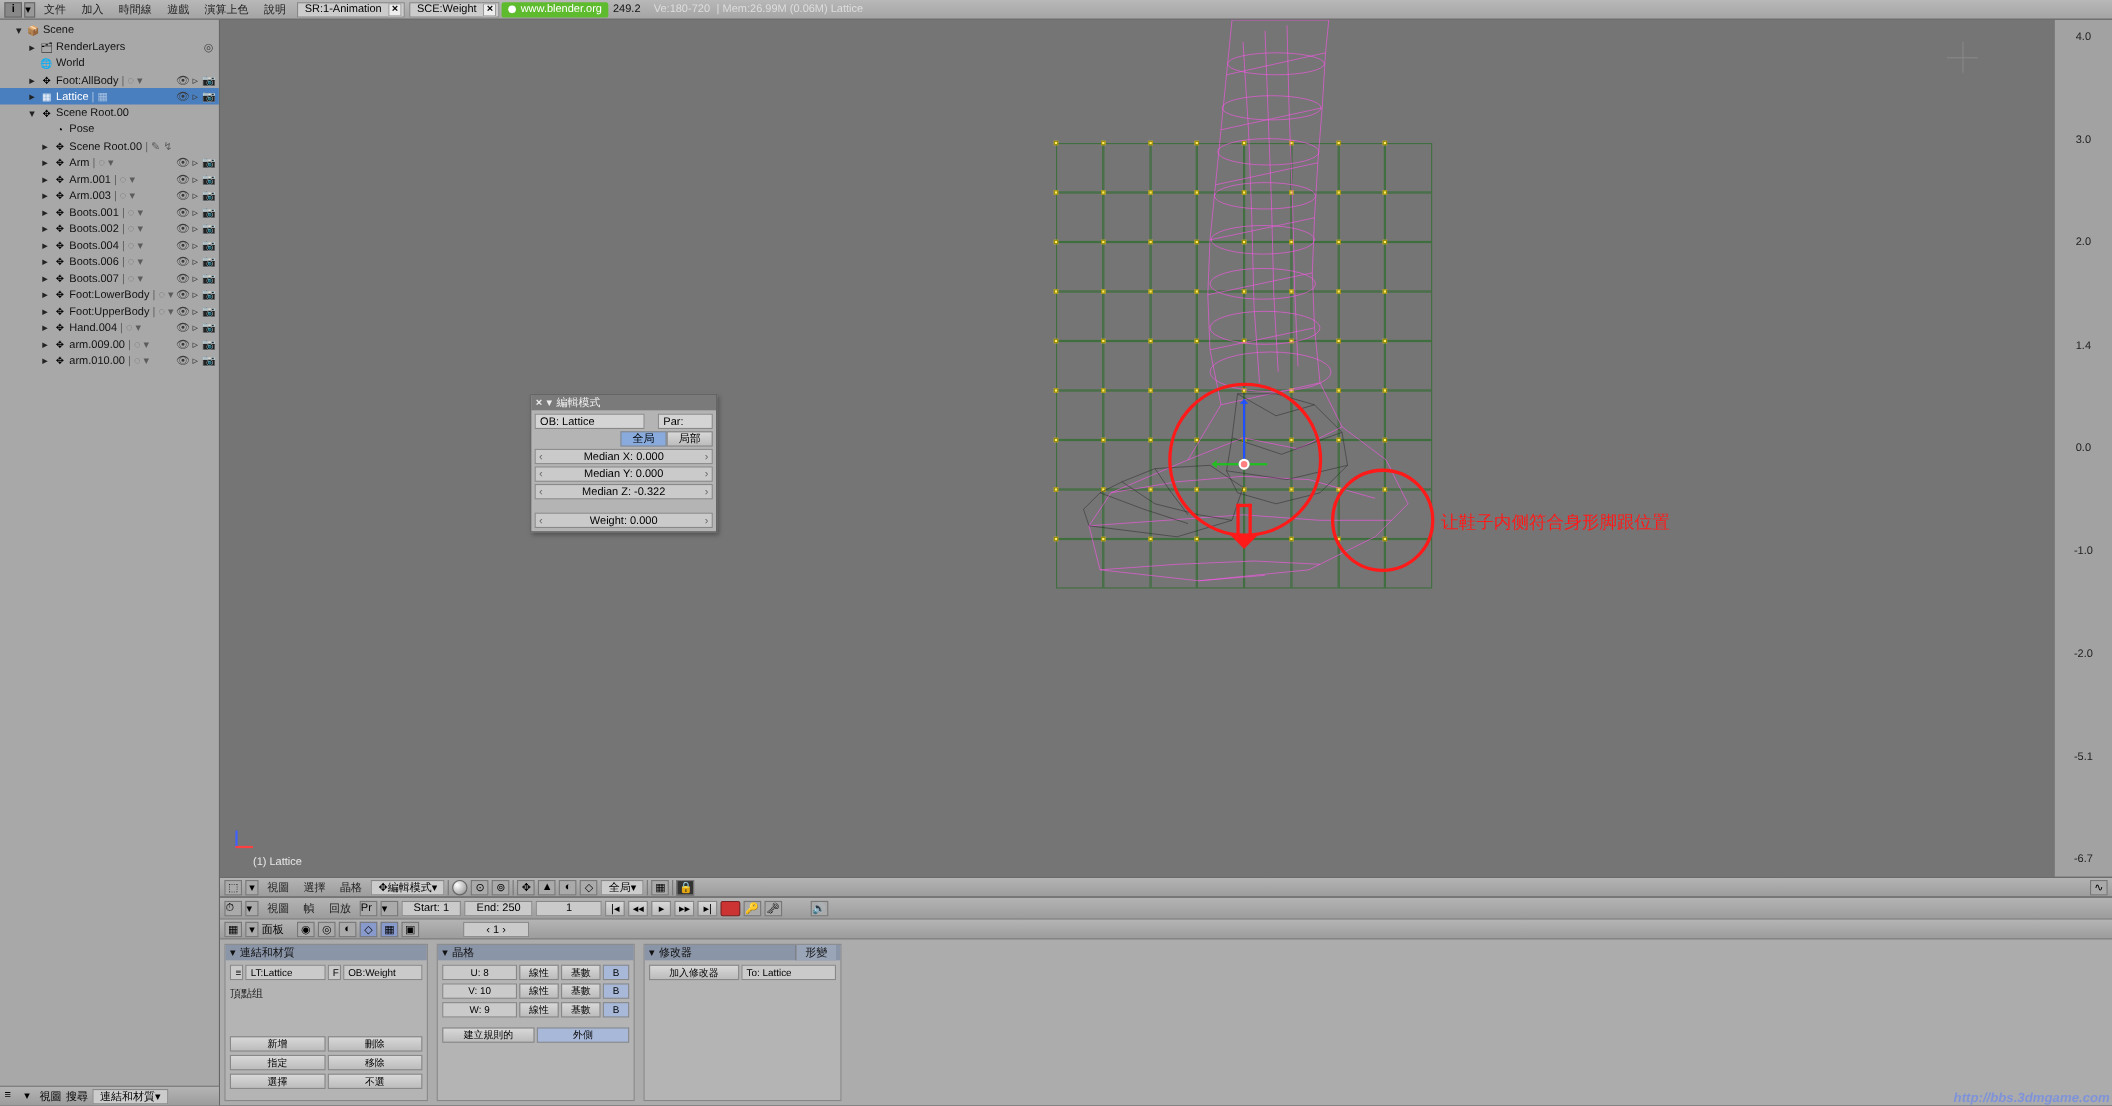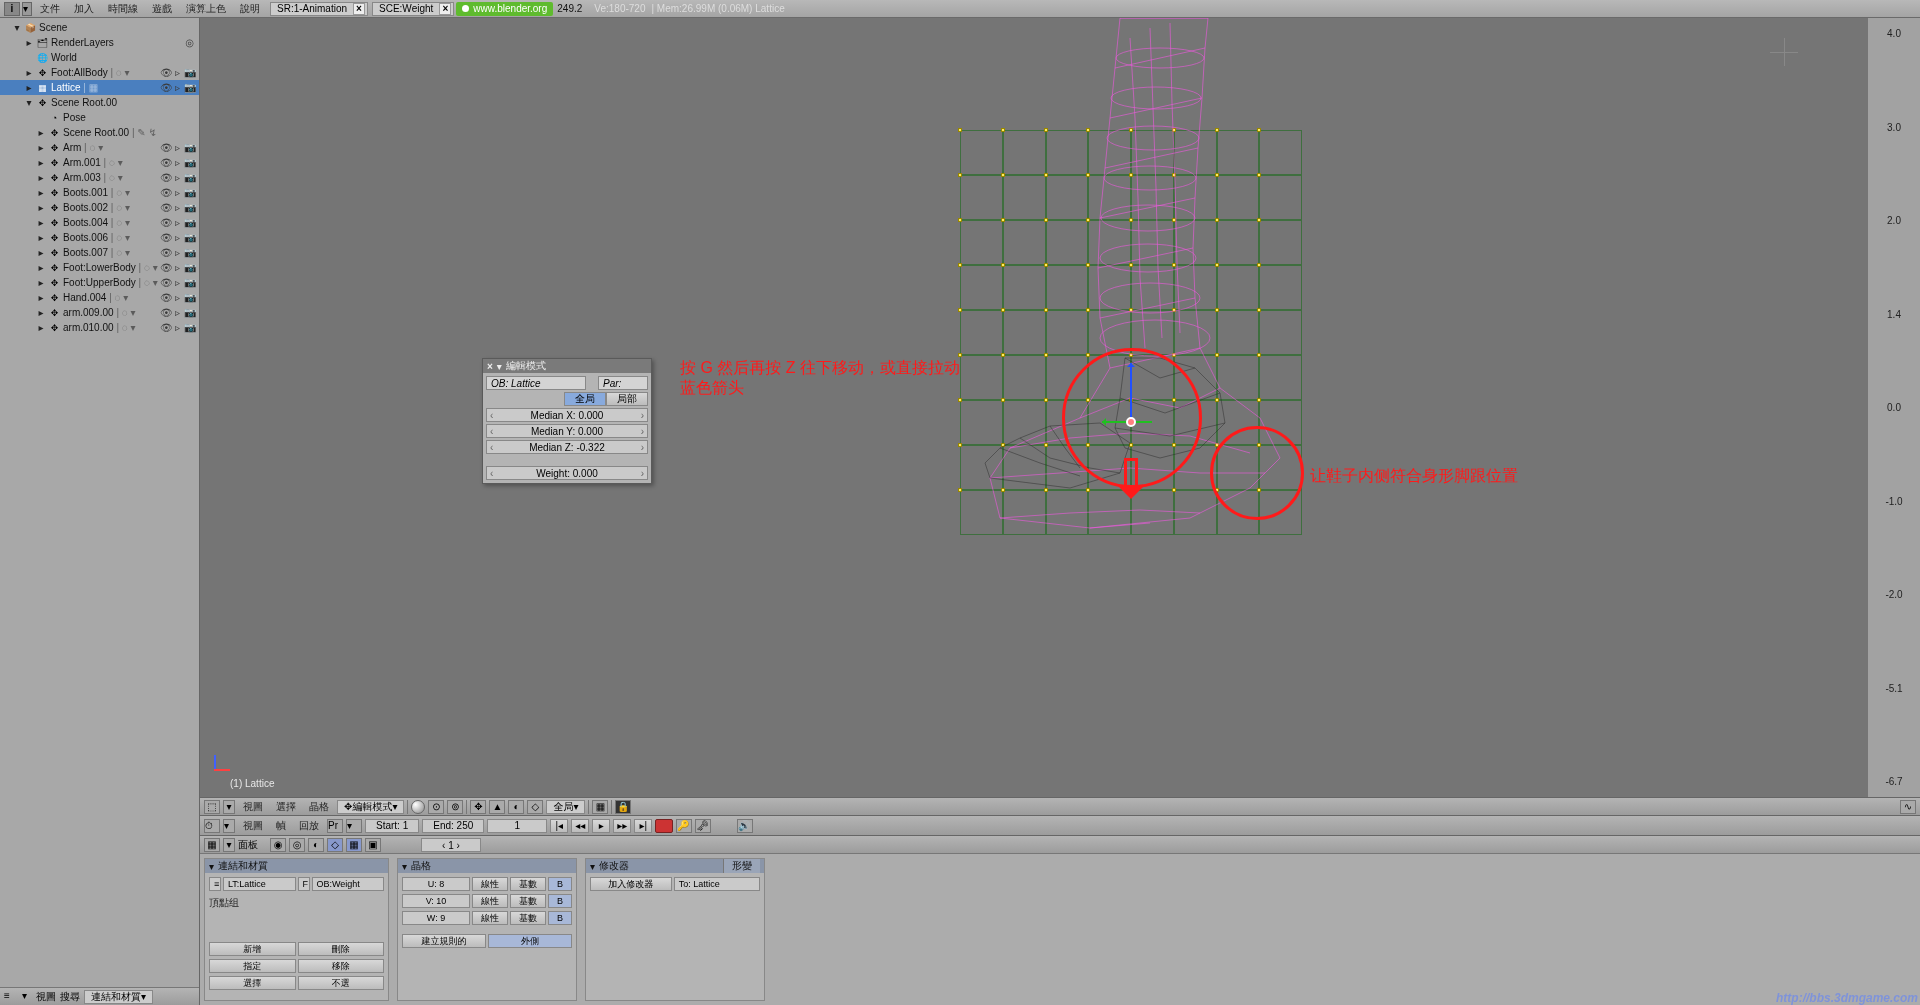--- a/index.html
+++ b/index.html
@@ -66,21 +66,21 @@
 .redarrow { position: absolute; left: 918px; top: 440px; width: 26px; height: 48px; }
 .redarrow .shaft { width: 14px; height: 28px; border: 3px solid #ff1a1a; border-bottom: none; margin: 0 auto; }
 .redarrow .head { width: 0; height: 0; border: 13px solid transparent; border-top-color: #ff1a1a; margin: 0 auto; }
 .redtext { position: absolute; color: #ff1a1a; font-size: 16px; font-family: "Microsoft YaHei", sans-serif; line-height: 20px; }
 
 
 .n-panel { position: absolute; left: 282px; top: 340px; width: 170px; background: #b4b4b4; border: 1px solid #5a5a5a; box-shadow: 2px 2px 4px rgba(0,0,0,0.3); }
 .n-panel .hdr { background: #7a7a7a; height: 14px; display: flex; align-items: center; padding: 0 4px; gap: 4px; color: #eee; }
 .n-panel .hdr .x { font-weight: bold; }
 .n-panel .body { padding: 3px; display: flex; flex-direction: column; gap: 2px; }
-.n-panel .rowp { display: flex; gap: 12px; font-style: italic; }
+.n-panel .rowp { display: flex; gap: 12px; }
 .n-panel .fld { flex: 1; background: #d4d4d4; border: 1px solid #888; height: 14px; display: flex; align-items: center; padding: 0 4px; }
 .n-panel .btns { display: flex; gap: 0; justify-content: flex-end; }
 .n-panel .btn { background: linear-gradient(#d8d8d8,#bcbcbc); border: 1px solid #888; padding: 0 10px; height: 14px; display: flex; align-items: center; }
 .n-panel .btn.active { background: #88aadd; }
 .n-panel .num { background: #cacaca; border: 1px solid #888; height: 14px; display: flex; align-items: center; justify-content: center; position: relative; }
 .n-panel .num::before { content: '‹'; position: absolute; left: 3px; color: #666; }
 .n-panel .num::after { content: '›'; position: absolute; right: 3px; color: #666; }
 
 
 .v3d-header { height: 18px; background: linear-gradient(#b4b4b4,#9c9c9c); border-top: 1px solid #666; display: flex; align-items: center; gap: 3px; padding: 0 4px; }
@@ -550,21 +550,20 @@
           <div class="xaxis"></div>
           <div class="center"></div>
         </div>
 
         <div class="redcircle" style="left:862px;top:330px;width:140px;height:140px"></div>
         <div class="redcircle" style="left:1010px;top:408px;width:94px;height:94px"></div>
         <div class="redarrow">
             <div class="shaft"></div>
             <div class="head"></div>
           </div>
-        <div class="redtext" style="left:480px;top:340px;width:280px">按 G 然后再按 Z 往下移动，或直接拉动蓝色箭头</div>
         <div class="redtext" style="left:1110px;top:448px">让鞋子内侧符合身形脚跟位置</div>
 
         <div class="n-panel">
           <div class="hdr">
             <span class="x">×</span>
             <span>▾</span>
             <span>編輯模式</span>
           </div>
           <div class="body">
             <div class="rowp">

